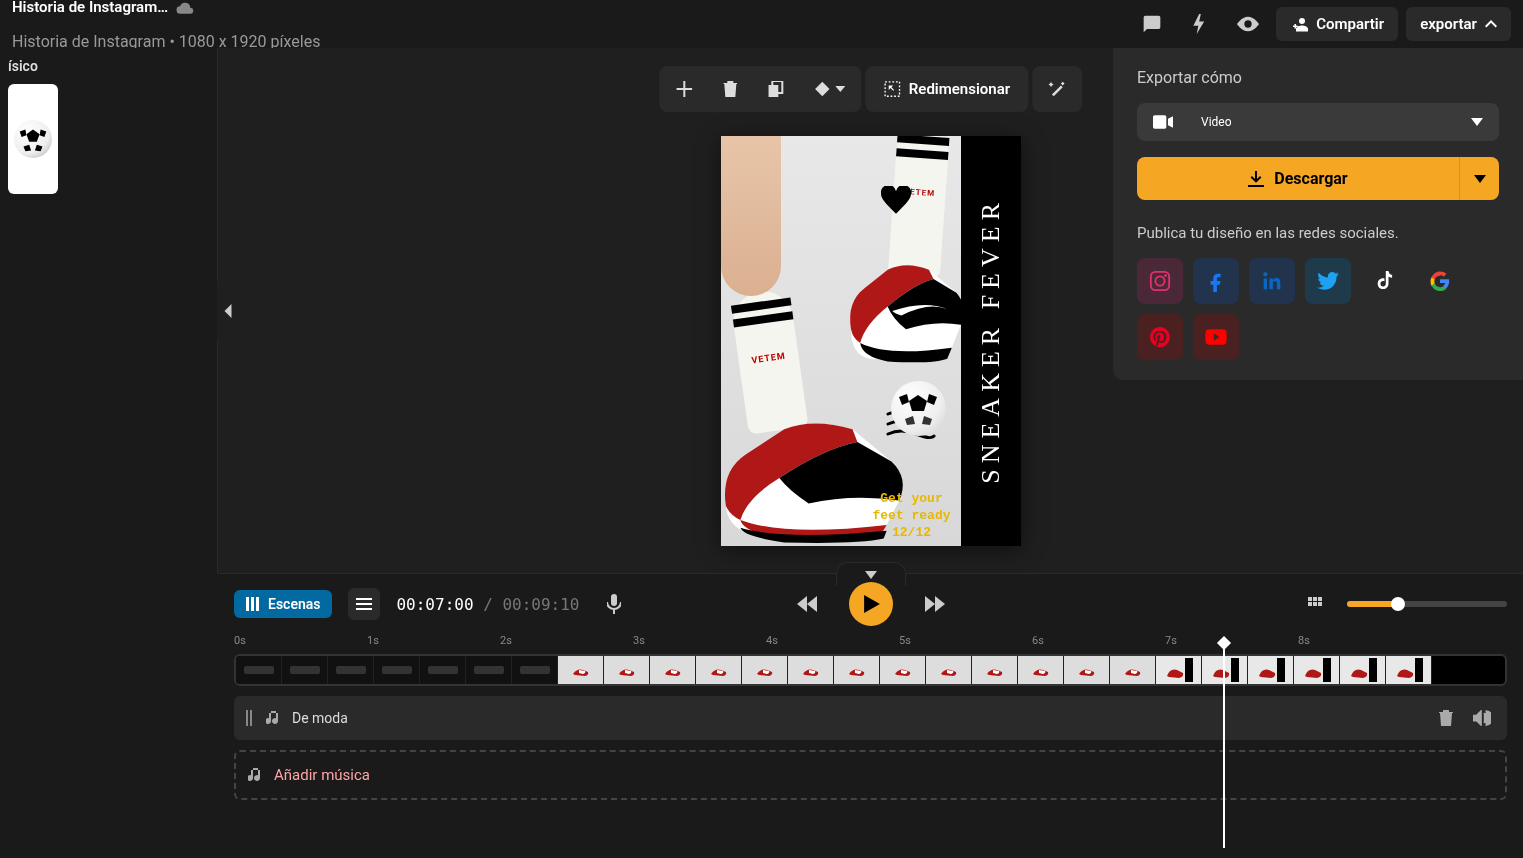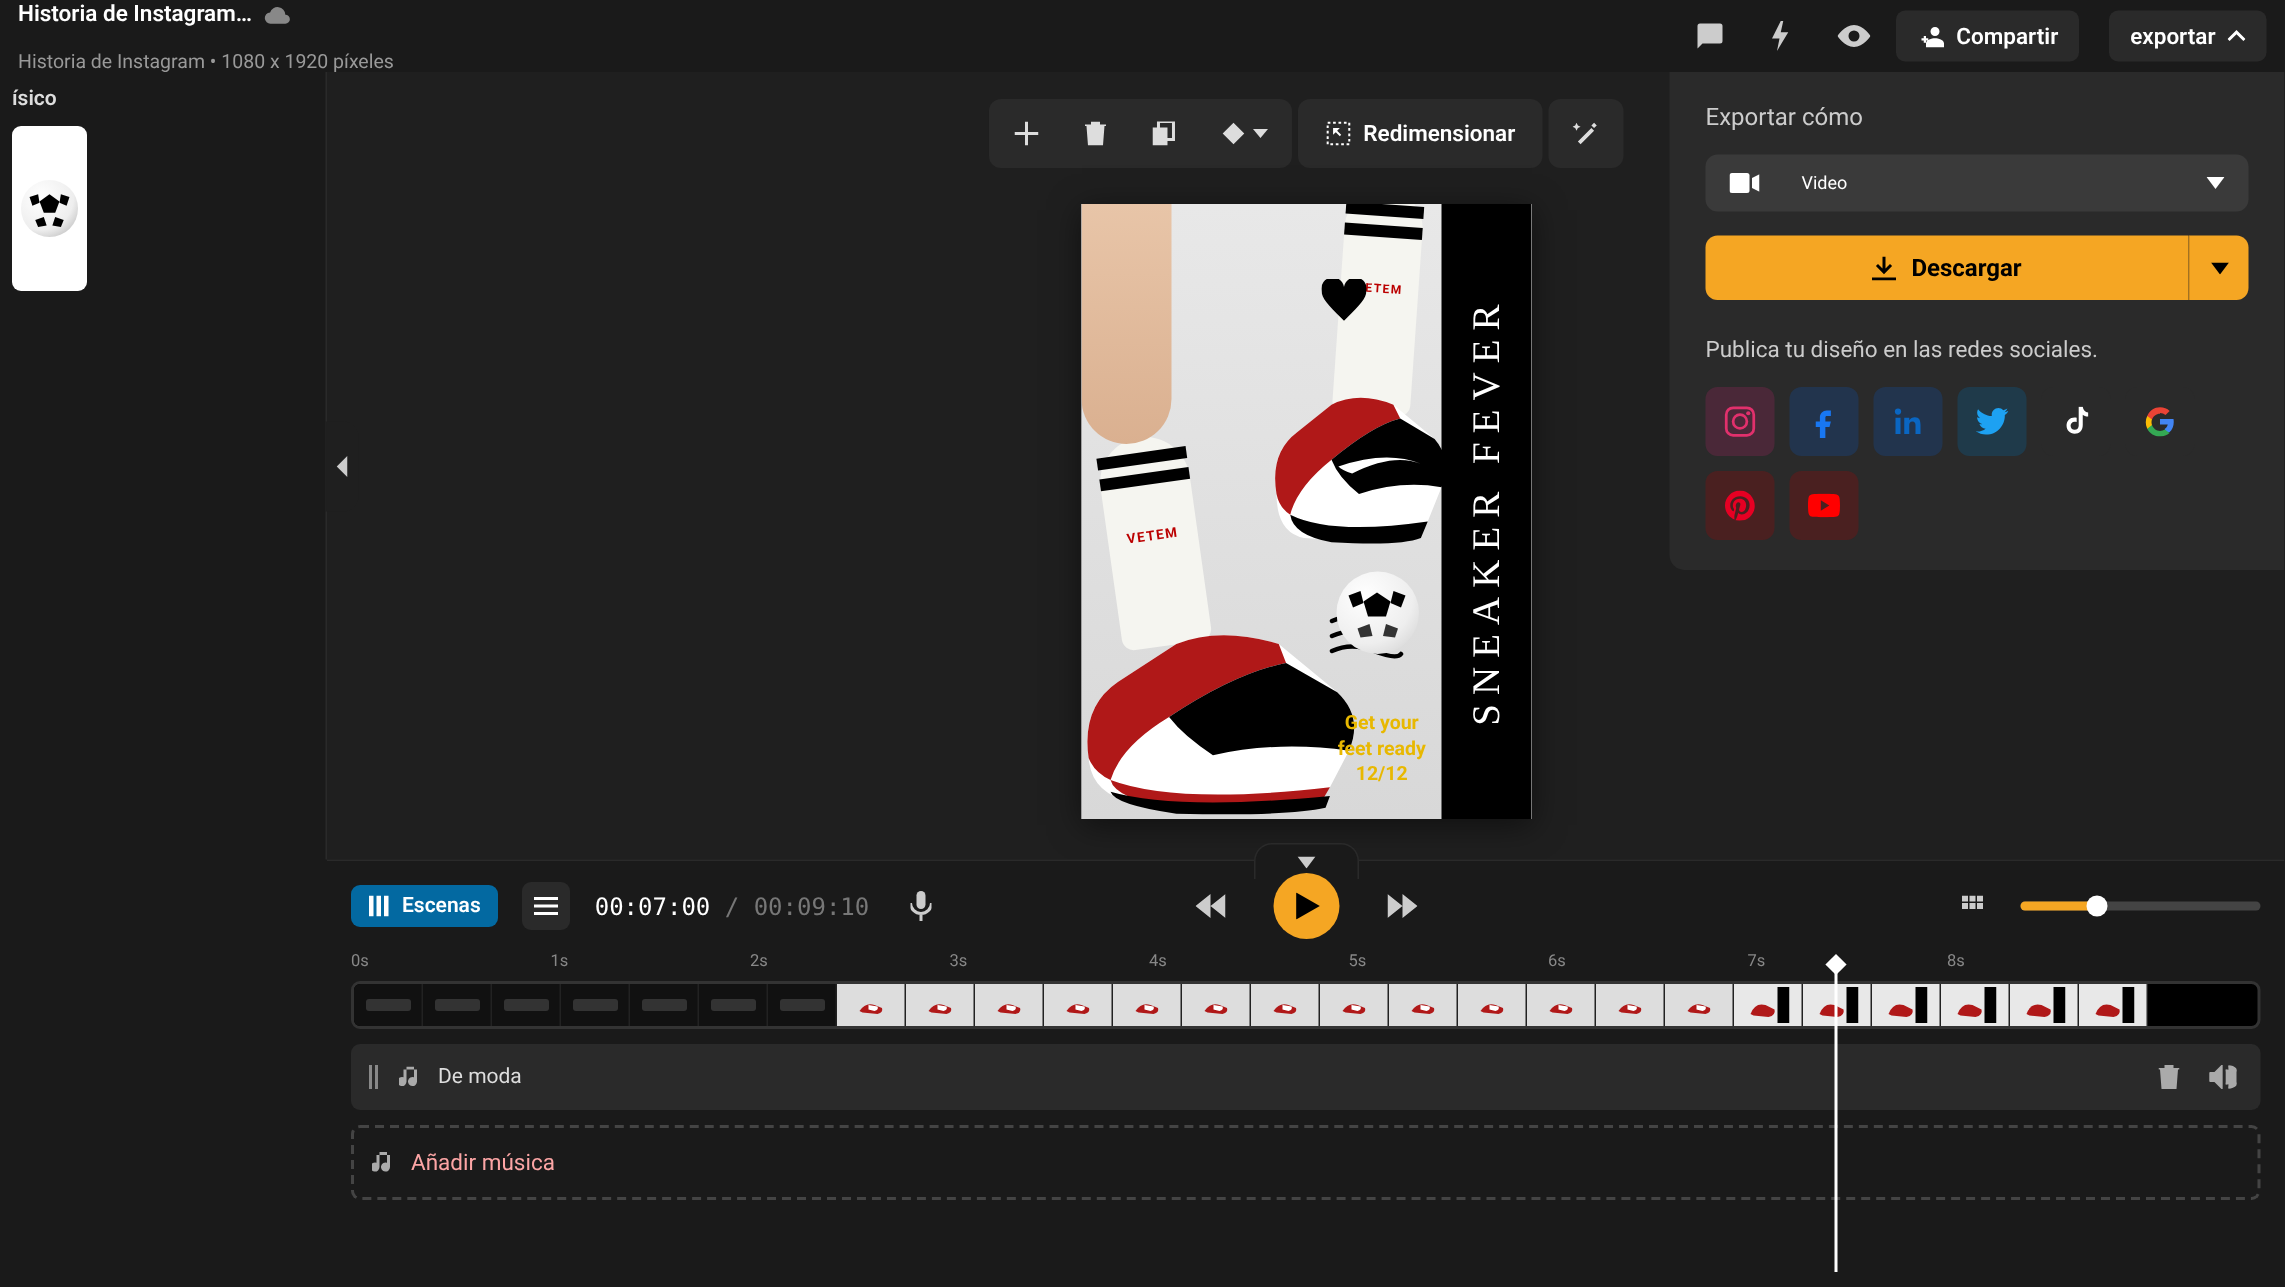--- a/index.html
+++ b/index.html
@@ -1,42 +1,42 @@
 <!DOCTYPE html>
 <html><head>
 <meta charset="utf-8">
 <style>
 * { box-sizing: border-box; margin: 0; padding: 0; }
 body { font-family: -apple-system, BlinkMacSystemFont, "Segoe UI", Roboto, sans-serif; background: #1a1a1a; color: #fff; overflow: hidden; width: 1523px; height: 858px; position: relative; }
 .header { height: 48px; display: flex; align-items: center; padding: 0 12px; background: #1a1a1a; }
 .header-left { flex: 1; }
 .doc-title { display: flex; align-items: center; gap: 8px; }
 .doc-title-text { font-size: 15px; font-weight: 600; }
-.doc-subtitle { font-size: 13px; color: #999; margin-top: 16px; }
+.doc-subtitle { font-size: 16px; color: #999; margin-top: 16px; }
 .header-right { display: flex; align-items: center; gap: 8px; }
 .hdr-btn { width: 40px; height: 36px; display: flex; align-items: center; justify-content: center; border-radius: 6px; cursor: pointer; color: #ccc; }
 .share-btn { display: flex; align-items: center; gap: 8px; padding: 8px 14px; background: #2a2a2a; border-radius: 6px; cursor: pointer; font-weight: 600; font-size: 15px; }
-.export-btn { display: flex; align-items: center; gap: 8px; padding: 8px 14px; background: #2a2a2a; border-radius: 6px; cursor: pointer; font-weight: 600; font-size: 15px; margin-left: 12px; }
+.export-btn { display: flex; align-items: center; gap: 8px; padding: 8px 14px; background: #2a2a2a; border-radius: 6px; cursor: pointer; font-weight: 600; font-size: 15px; }
 .body-row { display: flex; height: 525px; }
 .sidebar { width: 218px; background: #1a1a1a; padding: 10px 8px; border-right: 1px solid #2a2a2a; }
 .sidebar-title { font-size: 14px; font-weight: 600; margin-bottom: 10px; color: #ddd; }
 .thumb { width: 50px; height: 110px; background: #fff; border-radius: 6px; display: flex; align-items: center; justify-content: center; position: relative; overflow: hidden; }
 .canvas-area { flex: 1; background: #1f1f1f; position: relative; display: flex; flex-direction: column; }
 .collapse-handle { position: absolute; left: -1px; top: 50%; transform: translateY(-50%); width: 22px; height: 60px; background: #1f1f1f; border-radius: 0 10px 10px 0; display: flex; align-items: center; justify-content: center; cursor: pointer; }
 .toolbar { display: flex; align-items: center; gap: 4px; padding: 10px 0; justify-content: center; position: absolute; top: 8px; left: 50%; transform: translateX(-50%); }
 .tb-group { display: flex; align-items: center; gap: 4px; background: #2a2a2a; border-radius: 8px; padding: 4px; }
 .tb-btn { width: 42px; height: 38px; display: flex; align-items: center; justify-content: center; cursor: pointer; border-radius: 6px; color: #ddd; }
 .tb-text-btn { display: flex; align-items: center; gap: 8px; padding: 0 14px; height: 38px; cursor: pointer; font-weight: 600; font-size: 15px; border-radius: 6px; }
 .canvas-wrap { flex: 1; display: flex; align-items: center; justify-content: center; padding-top: 60px; }
 .design-canvas { width: 300px; height: 410px; background: #fff; position: relative; box-shadow: 0 4px 20px rgba(0,0,0,0.5); overflow: hidden; }
 .photo-area { width: 300px; height: 410px; background: linear-gradient(180deg, #e8e8e8 0%, #d8d8d8 100%); position: relative; }
 .black-strip { position: absolute; right: 0; top: 0; width: 60px; height: 100%; background: #000; display: flex; align-items: center; justify-content: center; }
 .vertical-text { writing-mode: vertical-rl; transform: rotate(180deg); font-family: Georgia, serif; font-size: 26px; font-weight: 400; letter-spacing: 6px; color: #fff; }
 .heart { position: absolute; top: 50px; left: 160px; font-size: 28px; color: #000; }
-.yellow-text { position: absolute; bottom: 20px; right: 70px; color: #e8b800; font-weight: 700; font-size: 13px; text-align: center; line-height: 1.3; }
+.yellow-text { position: absolute; bottom: 4px; right: 70px; color: #e8b800; font-weight: 700; font-size: 13px; text-align: center; line-height: 1.3; font-family: Liberation Mono, monospace; }
 .export-panel { position: absolute; right: 0; top: 48px; width: 410px; background: #2a2a2a; border-radius: 0 0 0 10px; padding: 20px 24px; z-index: 50; }
 .panel-title { font-size: 16px; font-weight: 400; color: #ccc; margin-bottom: 16px; }
 .format-select { display: flex; align-items: center; justify-content: space-between; background: #3a3a3a; border-radius: 8px; padding: 12px 16px; cursor: pointer; margin-bottom: 16px; }
 .format-left { display: flex; align-items: flex-end; gap: 28px; font-size: 12px; }
 .download-row { display: flex; gap: 0; margin-bottom: 24px; }
 .download-btn { flex: 1; background: #f5a623; color: #000; font-weight: 700; font-size: 16px; display: flex; align-items: center; justify-content: center; gap: 10px; padding: 12px; border-radius: 8px 0 0 8px; cursor: pointer; }
 .download-caret { width: 40px; background: #f5a623; border-left: 1px solid #d88f1a; border-radius: 0 8px 8px 0; display: flex; align-items: center; justify-content: center; cursor: pointer; color: #000; }
 .social-title { font-size: 15px; color: #ccc; margin-bottom: 16px; }
 .social-grid { display: flex; flex-wrap: wrap; gap: 10px; }
 .social-btn { width: 46px; height: 46px; border-radius: 8px; display: flex; align-items: center; justify-content: center; cursor: pointer; font-size: 20px; font-weight: 700; }

